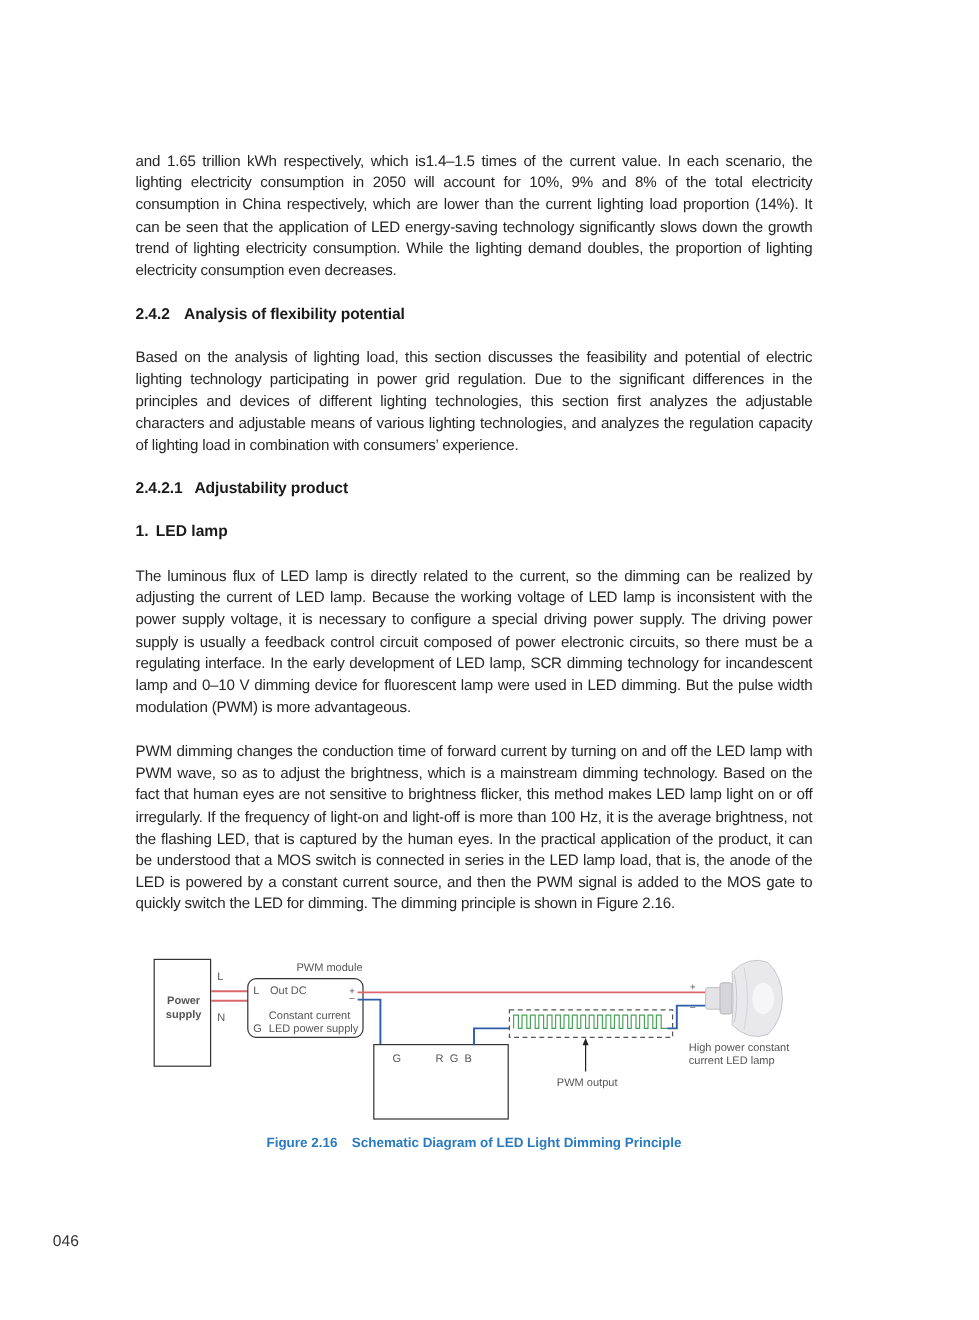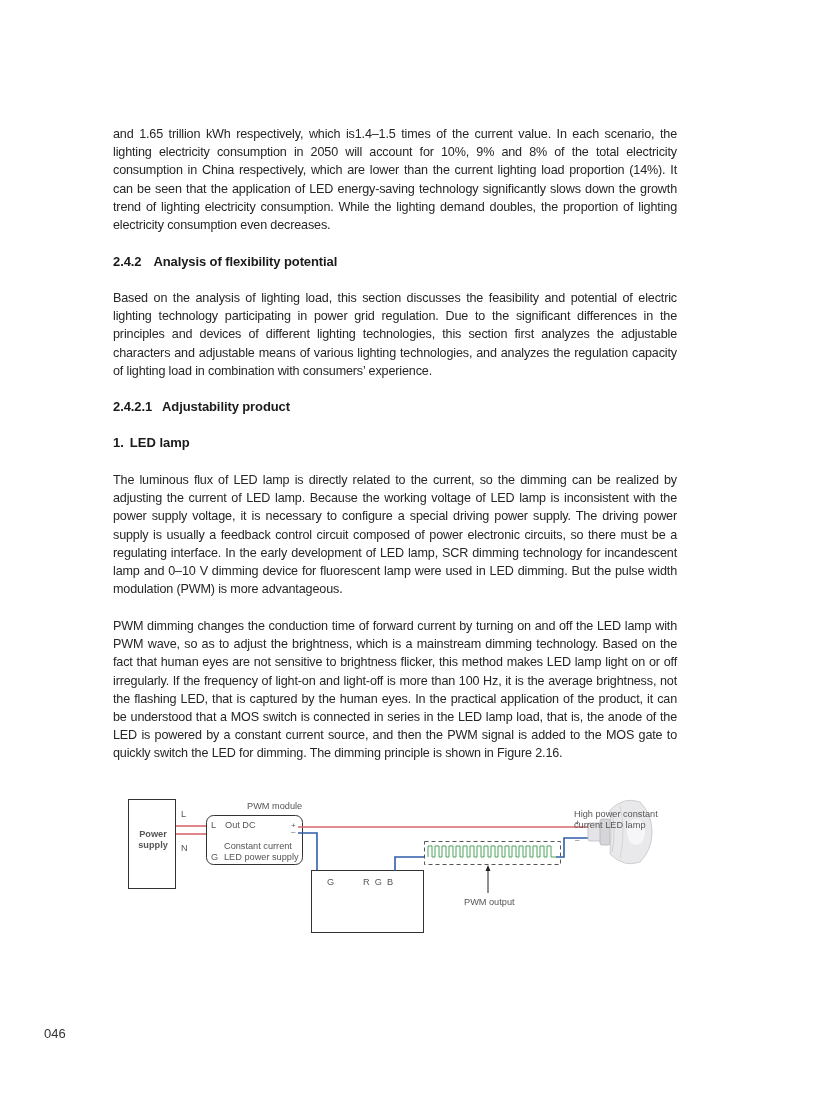--- a/index.html
+++ b/index.html
@@ -115,21 +115,24 @@
     <div class="diag-label" style="left:291px;top:820px;font-size:8px;">+</div>
     <div class="diag-label" style="left:291px;top:826px;font-size:8px;">–</div>
     <div class="diag-label" style="left:224px;top:841px;">Constant current</div>
     <div class="diag-label" style="left:211px;top:852px;">G</div>
     <div class="diag-label" style="left:224px;top:852px;">LED power supply</div>
     <div class="diag-label" style="left:327px;top:877px;">G</div>
     <div class="diag-label" style="left:363px;top:877px;white-space:pre;">R  G  B</div>
     <div class="diag-label" style="left:464px;top:897px;">PWM output</div>
     <div class="diag-label" style="left:575px;top:817px;font-size:8px;">+</div>
     <div class="diag-label" style="left:575px;top:834px;font-size:8px;">–</div>
-    <div class="diag-label" style="left:574px;top:809px;">
+    <div class="diag-label" style="left:574px;top:868px;">
       <div>High power constant</div>
       <div>current LED lamp</div>
     </div>
   </div>
 
+  <div class="caption">
+    <span class="num">Figure 2.16</span><span>Schematic Diagram of LED Light Dimming Principle</span>
+  </div>
 
   <div class="page-number">046</div>
 </div>
 
 </body></html>

